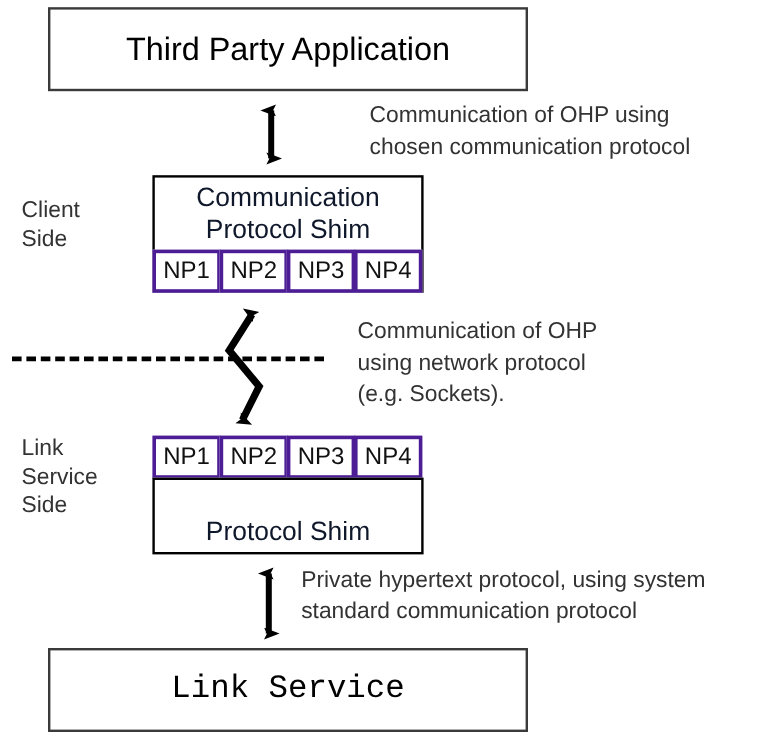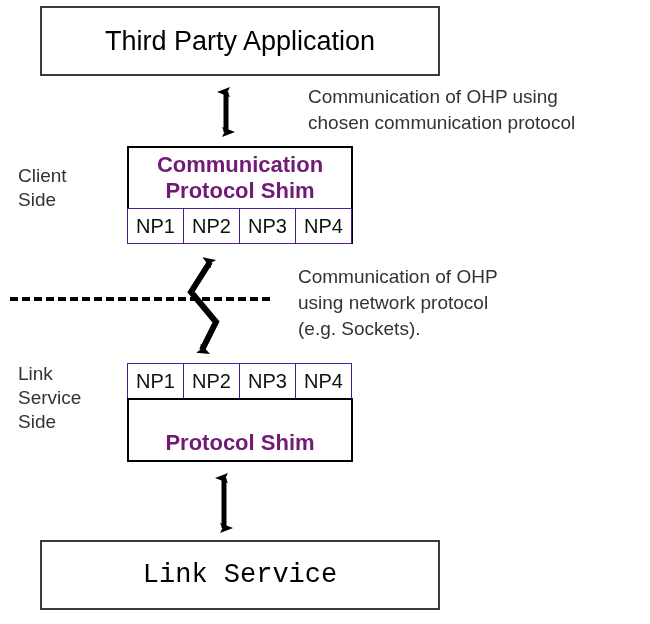--- a/index.html
+++ b/index.html
@@ -40,33 +40,33 @@
     box-sizing: border-box;
     border: 2px solid #000000;
     background: #ffffff;
   }
   .shim-label {
     position: absolute;
     left: 0;
     right: 0;
     text-align: center;
     font-size: 22px;
-    font-weight: bold;
-    color: #701a75;
+    font-weight: normal;
+    color: #0f172a;
     line-height: 26px;
     white-space: nowrap;
   }
   .np-row {
     position: absolute;
     display: flex;
     box-sizing: border-box;
   }
   .np-cell {
     box-sizing: border-box;
-    border: 1px solid #4c1d95;
+    border: 3px solid #4c1d95;
     background: #ffffff;
     font-size: 20px;
     color: #111111;
     display: flex;
     align-items: center;
     justify-content: center;
     margin-right: -1px;
   }
   .side-label {
     position: absolute;
@@ -141,20 +141,22 @@
 
   <div class="dashline" style="left:10px; top:297px; width:260px;"></div>
 
   <div class="annot" style="left:264px; top:84px;margin-left:44px;">Communication of OHP using
 chosen communication protocol</div>
 
   <div class="annot" style="left:278px; top:264px;margin-left:20px;">Communication of OHP
 using network protocol
 (e.g. Sockets).</div>
 
+  <div class="annot" style="left:251px; top:471px;">Private hypertext protocol, using system
+standard communication protocol</div>
 
   <svg class="svg-layer" viewBox="0 0 650 624">
     <defs>
       <marker id="arrowUp" markerWidth="14" markerHeight="14" refX="5" refY="9" orient="auto-start-reverse" markerUnits="userSpaceOnUse">
         <path d="M5,0 L10,13 L5,10.5 L0,13 Z" fill="#000000"></path>
       </marker>
       <marker id="arrowDn" markerWidth="14" markerHeight="14" refX="5" refY="9" orient="auto" markerUnits="userSpaceOnUse">
         <path d="M5,0 L10,13 L5,10.5 L0,13 Z" fill="#000000"></path>
       </marker>
     </defs>

